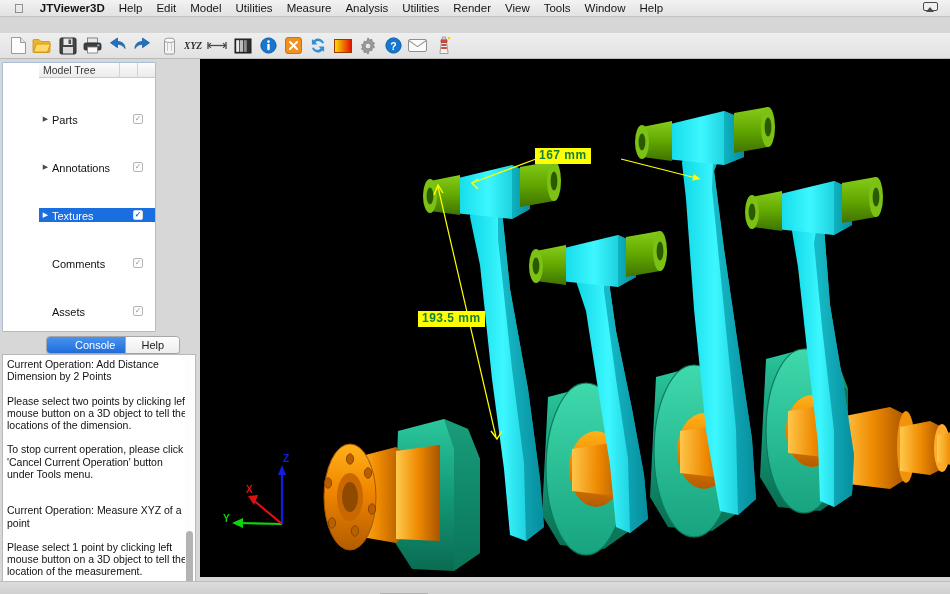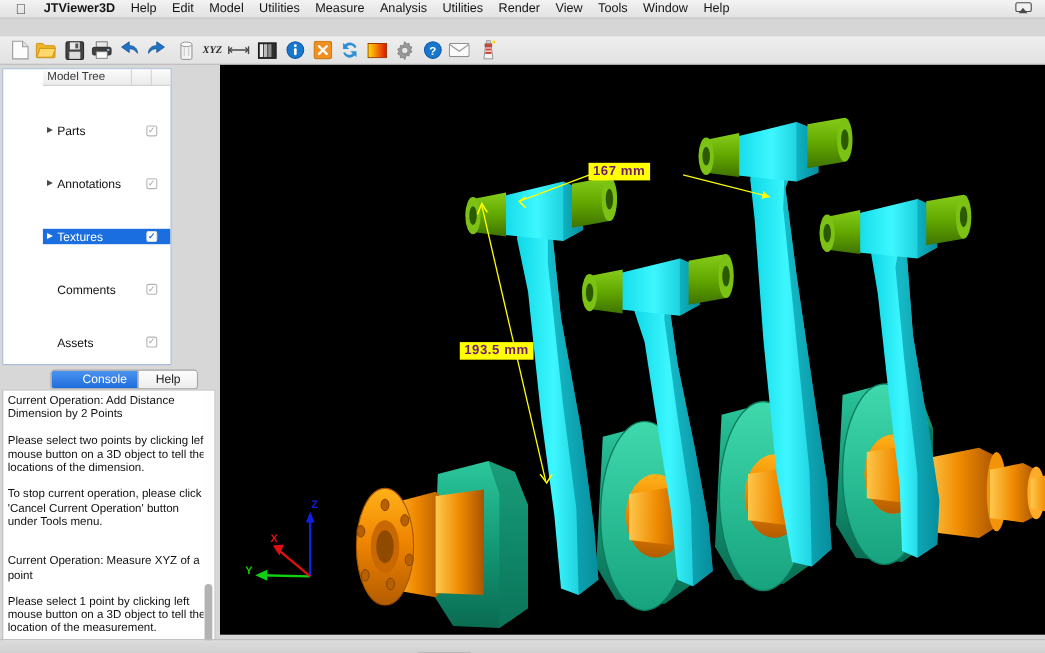--- a/index.html
+++ b/index.html
@@ -236,21 +236,21 @@
     width: 750px; height: 518px;
     background: #000000;
     overflow: hidden;
   }
   #viewport svg { display: block; }
 
   
   .meas-label {
     position: absolute;
     background: #ffff00;
-    color: #701a75;
+    color: #15803d;
     font-size: 12px;
     font-weight: bold;
     padding: 1px 4px 2px 4px;
     letter-spacing: .5px;
     line-height: 13px;
     white-space: nowrap;
   }
 
   
   .axis-text { font-size: 10px; font-weight: bold; font-family: "Liberation Sans", sans-serif; }

